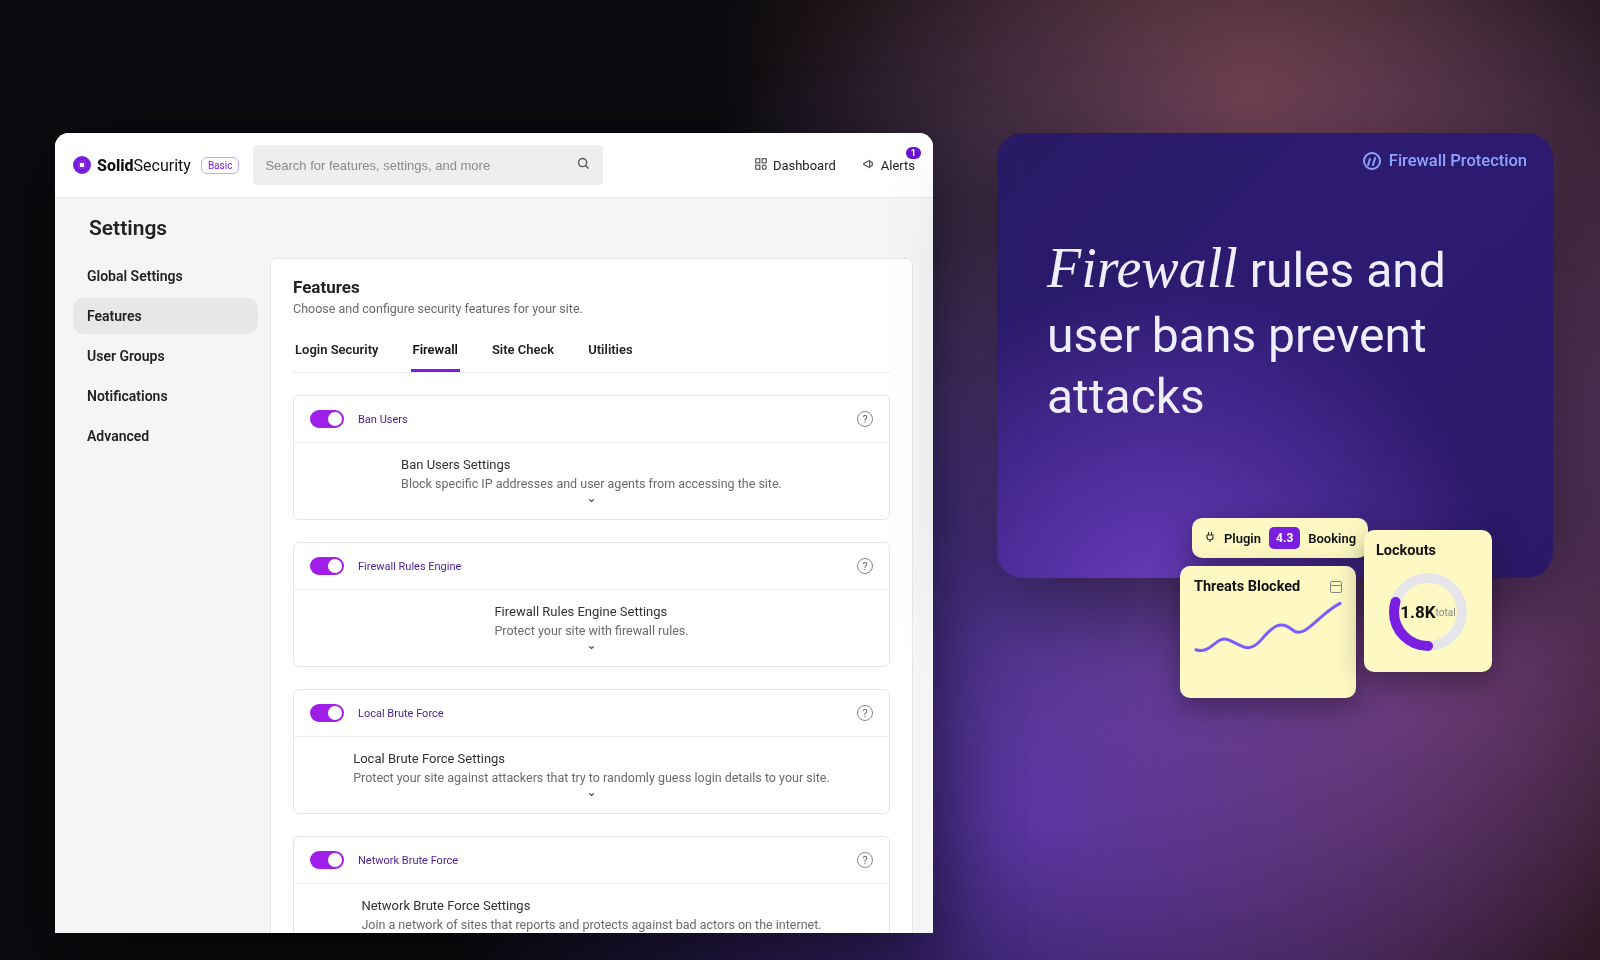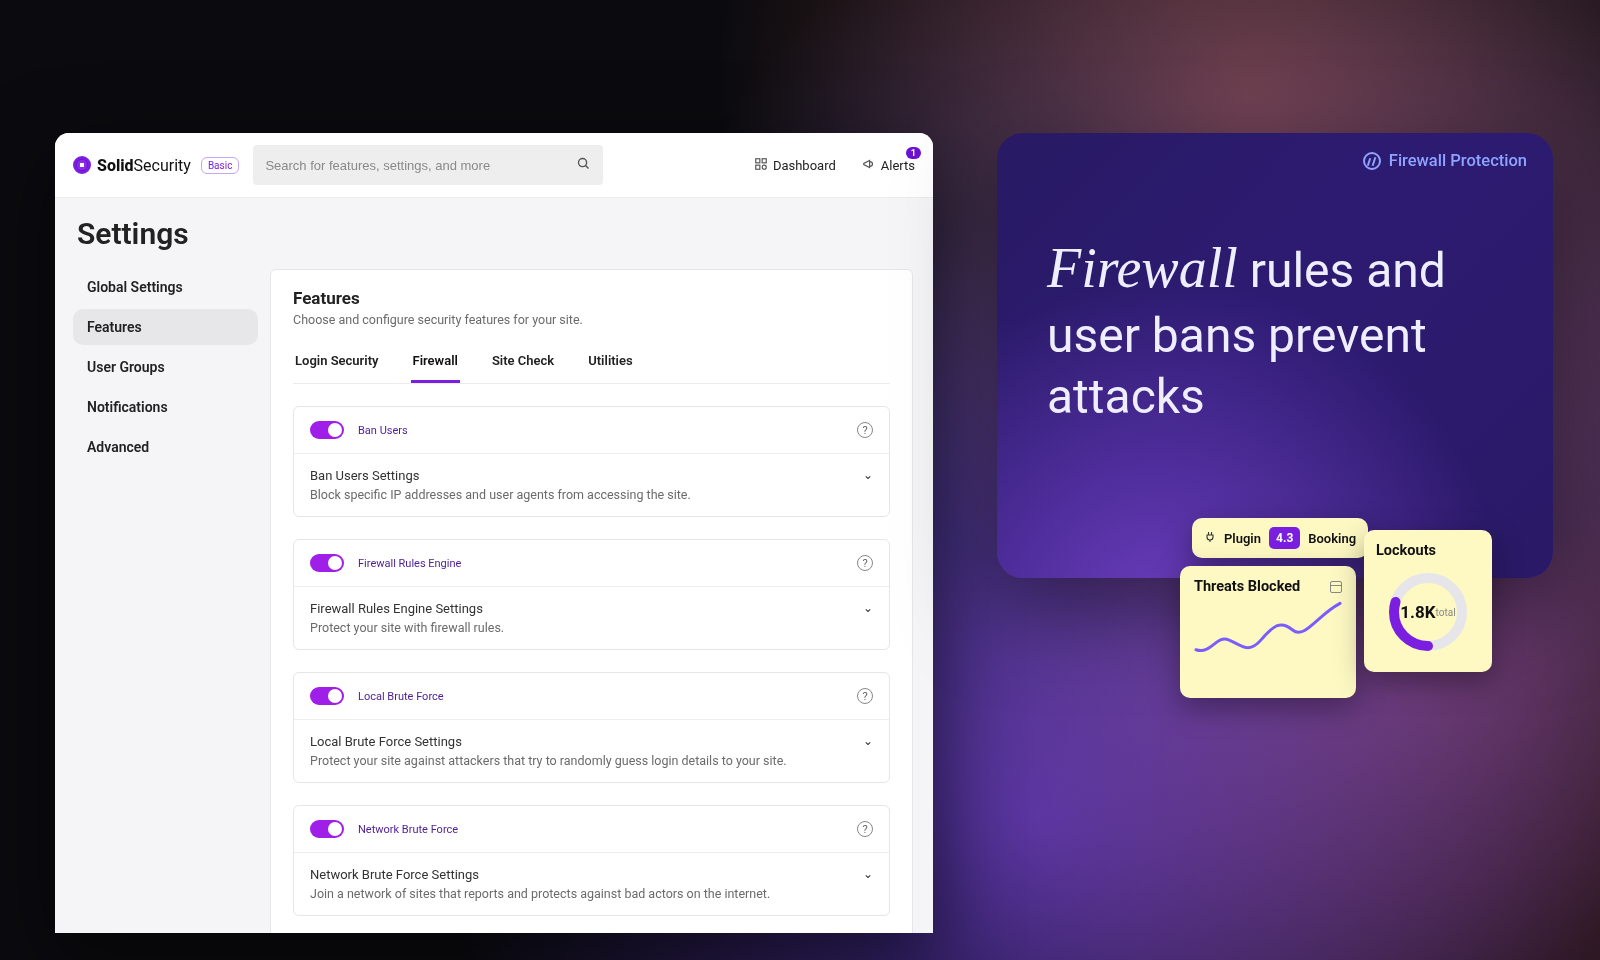--- a/index.html
+++ b/index.html
@@ -64,21 +64,21 @@
   .top-link { display: flex; align-items: center; gap: 5px; color: #222; font-size: 13px; position: relative; }
   .top-link .ic { font-size: 14px; color: #555; }
   .notif-dot {
     position: absolute; top: -10px; right: -6px;
     background: #6b12d4; color: #fff;
     font-size: 9px; font-weight: 700;
     border-radius: 8px; padding: 1px 5px;
   }
 
   .app-body { display: flex; }
-  .page-title { font-size: 30px; font-weight: 600; color: #222; padding: 18px 22px 10px; }
+  .page-title { font-size: 21px; font-weight: 600; color: #222; padding: 18px 22px 10px; margin-left: 12px; }
   .sidebar { width: 215px; padding: 8px 12px 0 18px; }
   .side-item {
     font-size: 14px; color: #222; font-weight: 600;
     padding: 10px 14px; border-radius: 10px; cursor: pointer;
     margin-bottom: 4px;
   }
   .side-item.active { background: #e7e7ea; }
 
   .panel {
     flex: 1; margin: 8px 20px 0 0;
@@ -105,21 +105,21 @@
     content: ""; position: absolute; right: 2px; top: 2px;
     width: 14px; height: 14px; border-radius: 50%; background: #fff;
   }
   .feature-name { font-size: 11px; color: #4c1d95; flex: 1; }
   .help-ic {
     width: 16px; height: 16px; border: 1.5px solid #888; border-radius: 50%;
     display: flex; align-items: center; justify-content: center;
     font-size: 11px; color: #666;
   }
   .feature-body {
-    display: flex; align-items: flex-start; padding: 14px 16px;
+    display: flex; align-items: center; padding: 14px 16px; flex-direction: column;
   }
   .feature-body .txt { flex: 1; }
   .feature-body .tit { font-size: 13px; color: #333; }
   .feature-body .desc { font-size: 12.5px; color: #6b6b6b; margin-top: 4px; }
   .chev { color: #333; font-size: 12px; }
 
   
   .promo {
     position: absolute;
     left: 997px; top: 133px;

